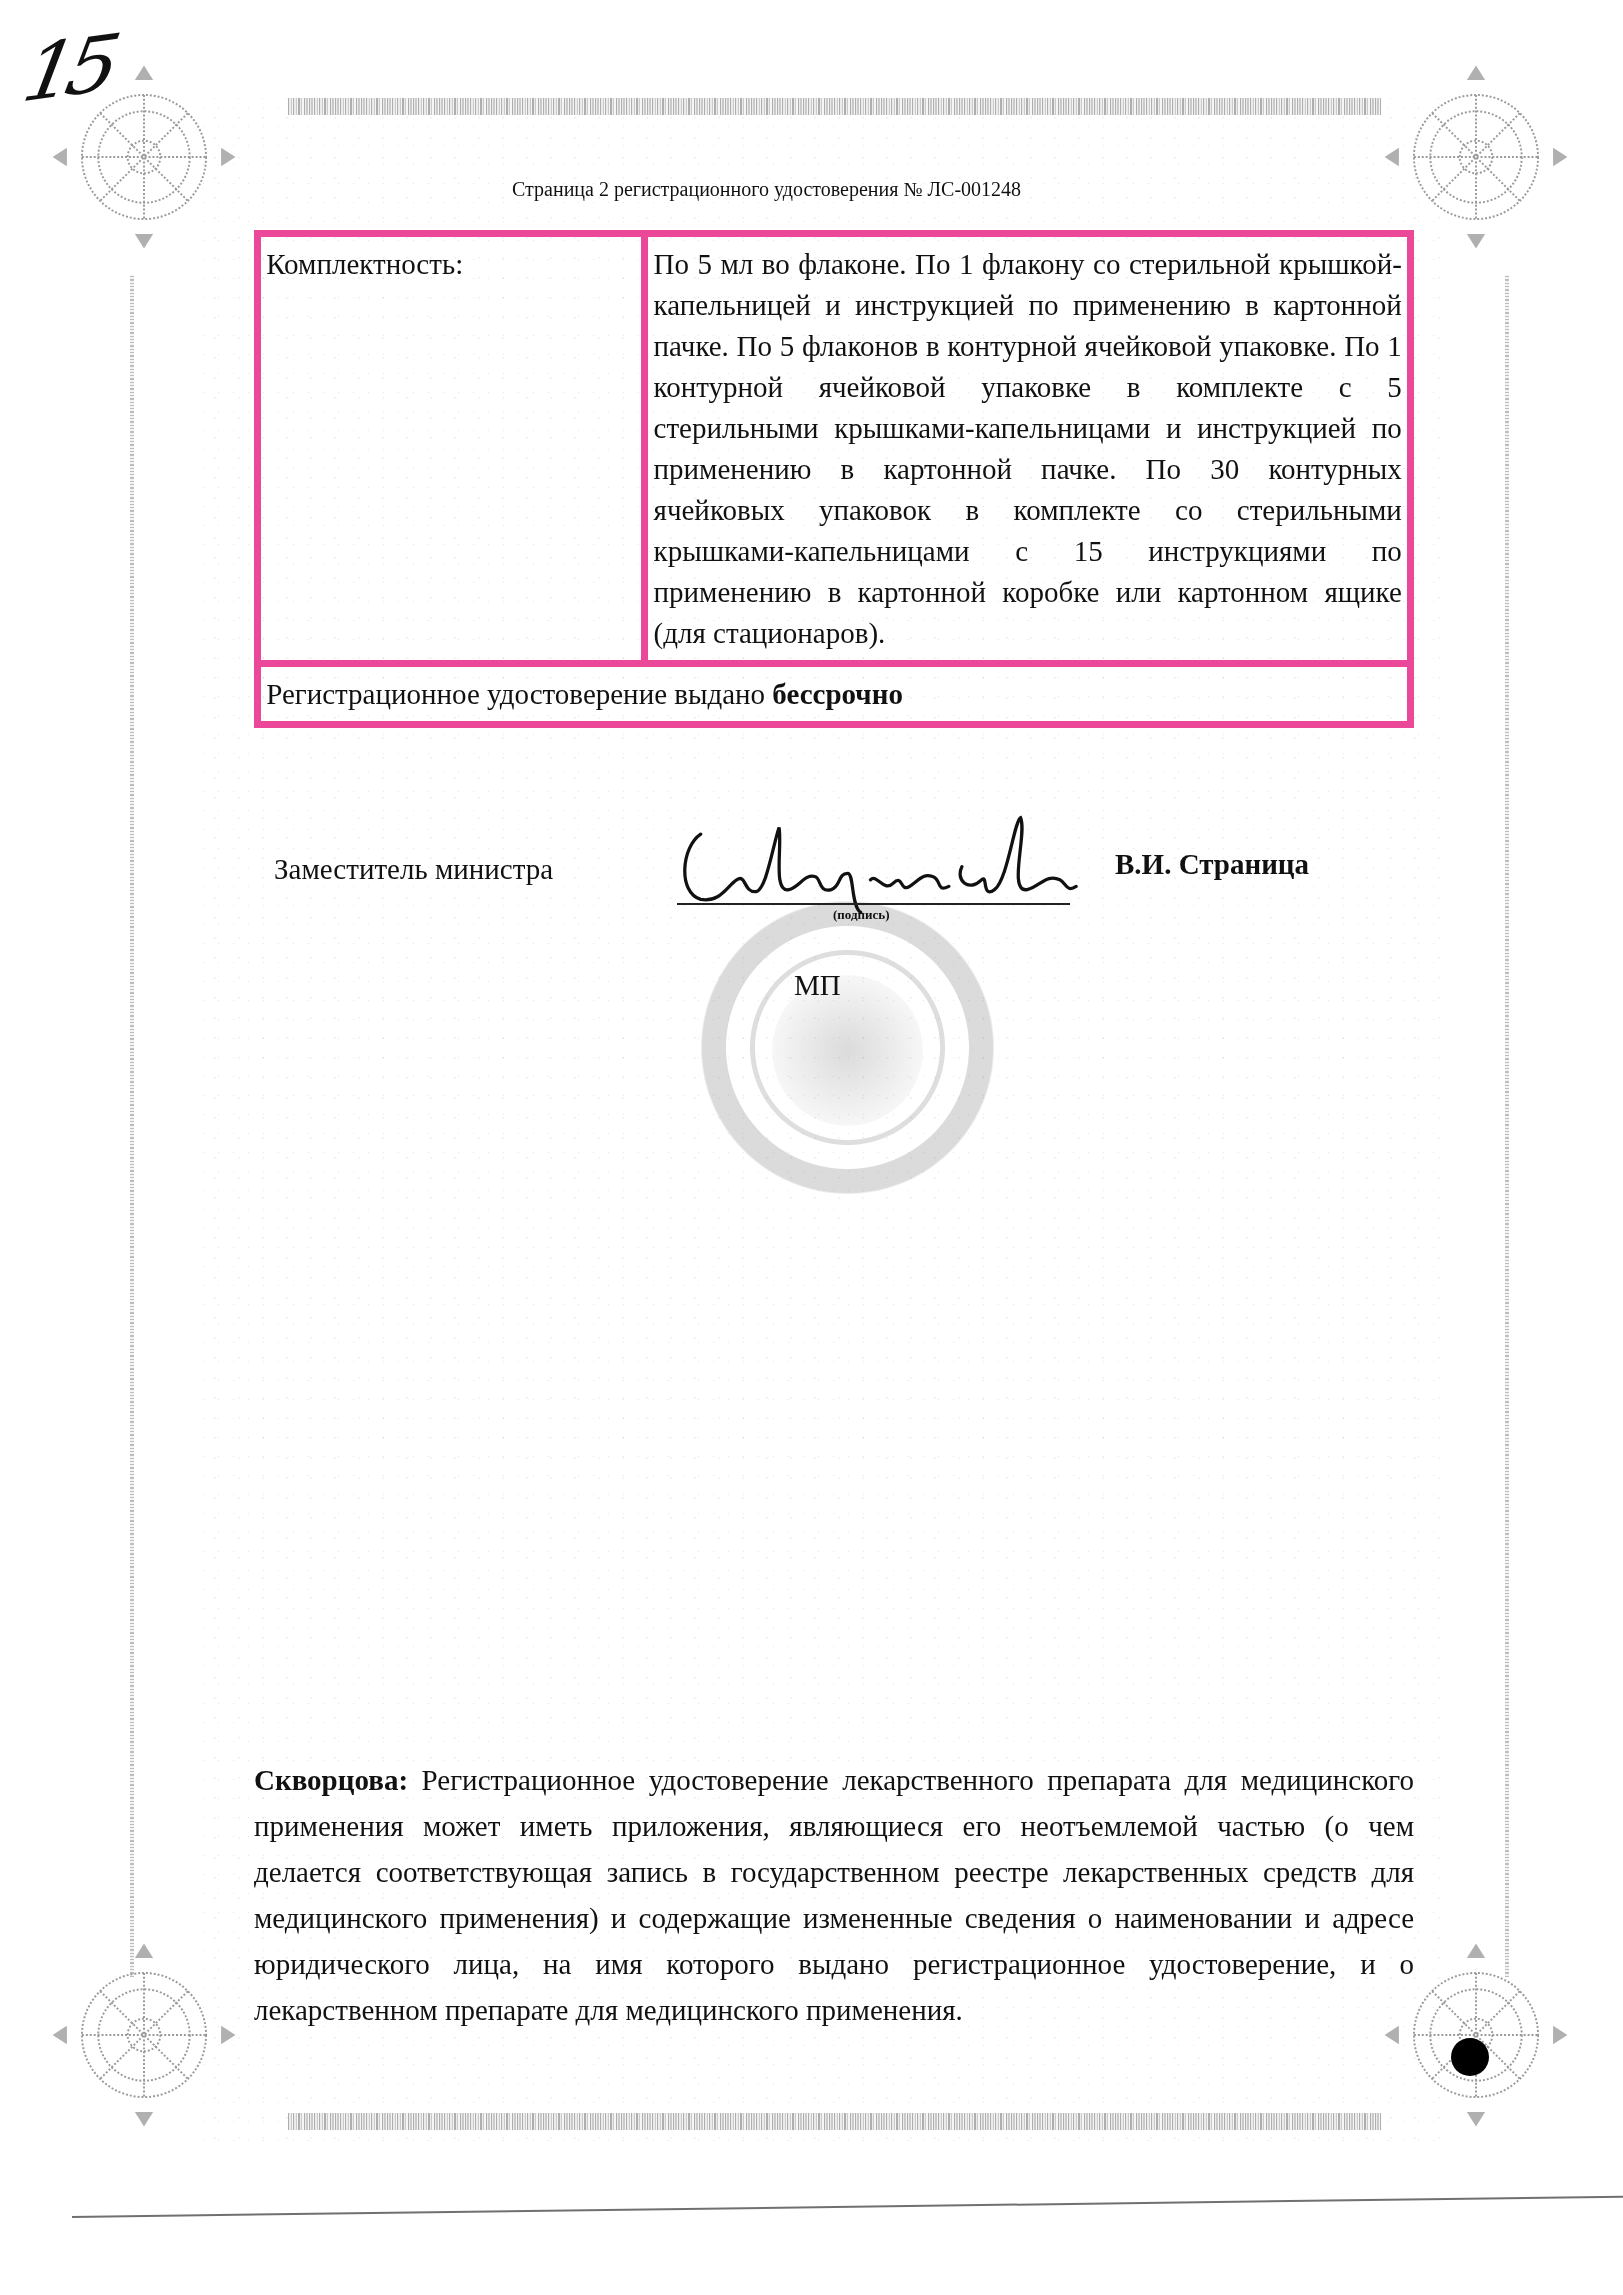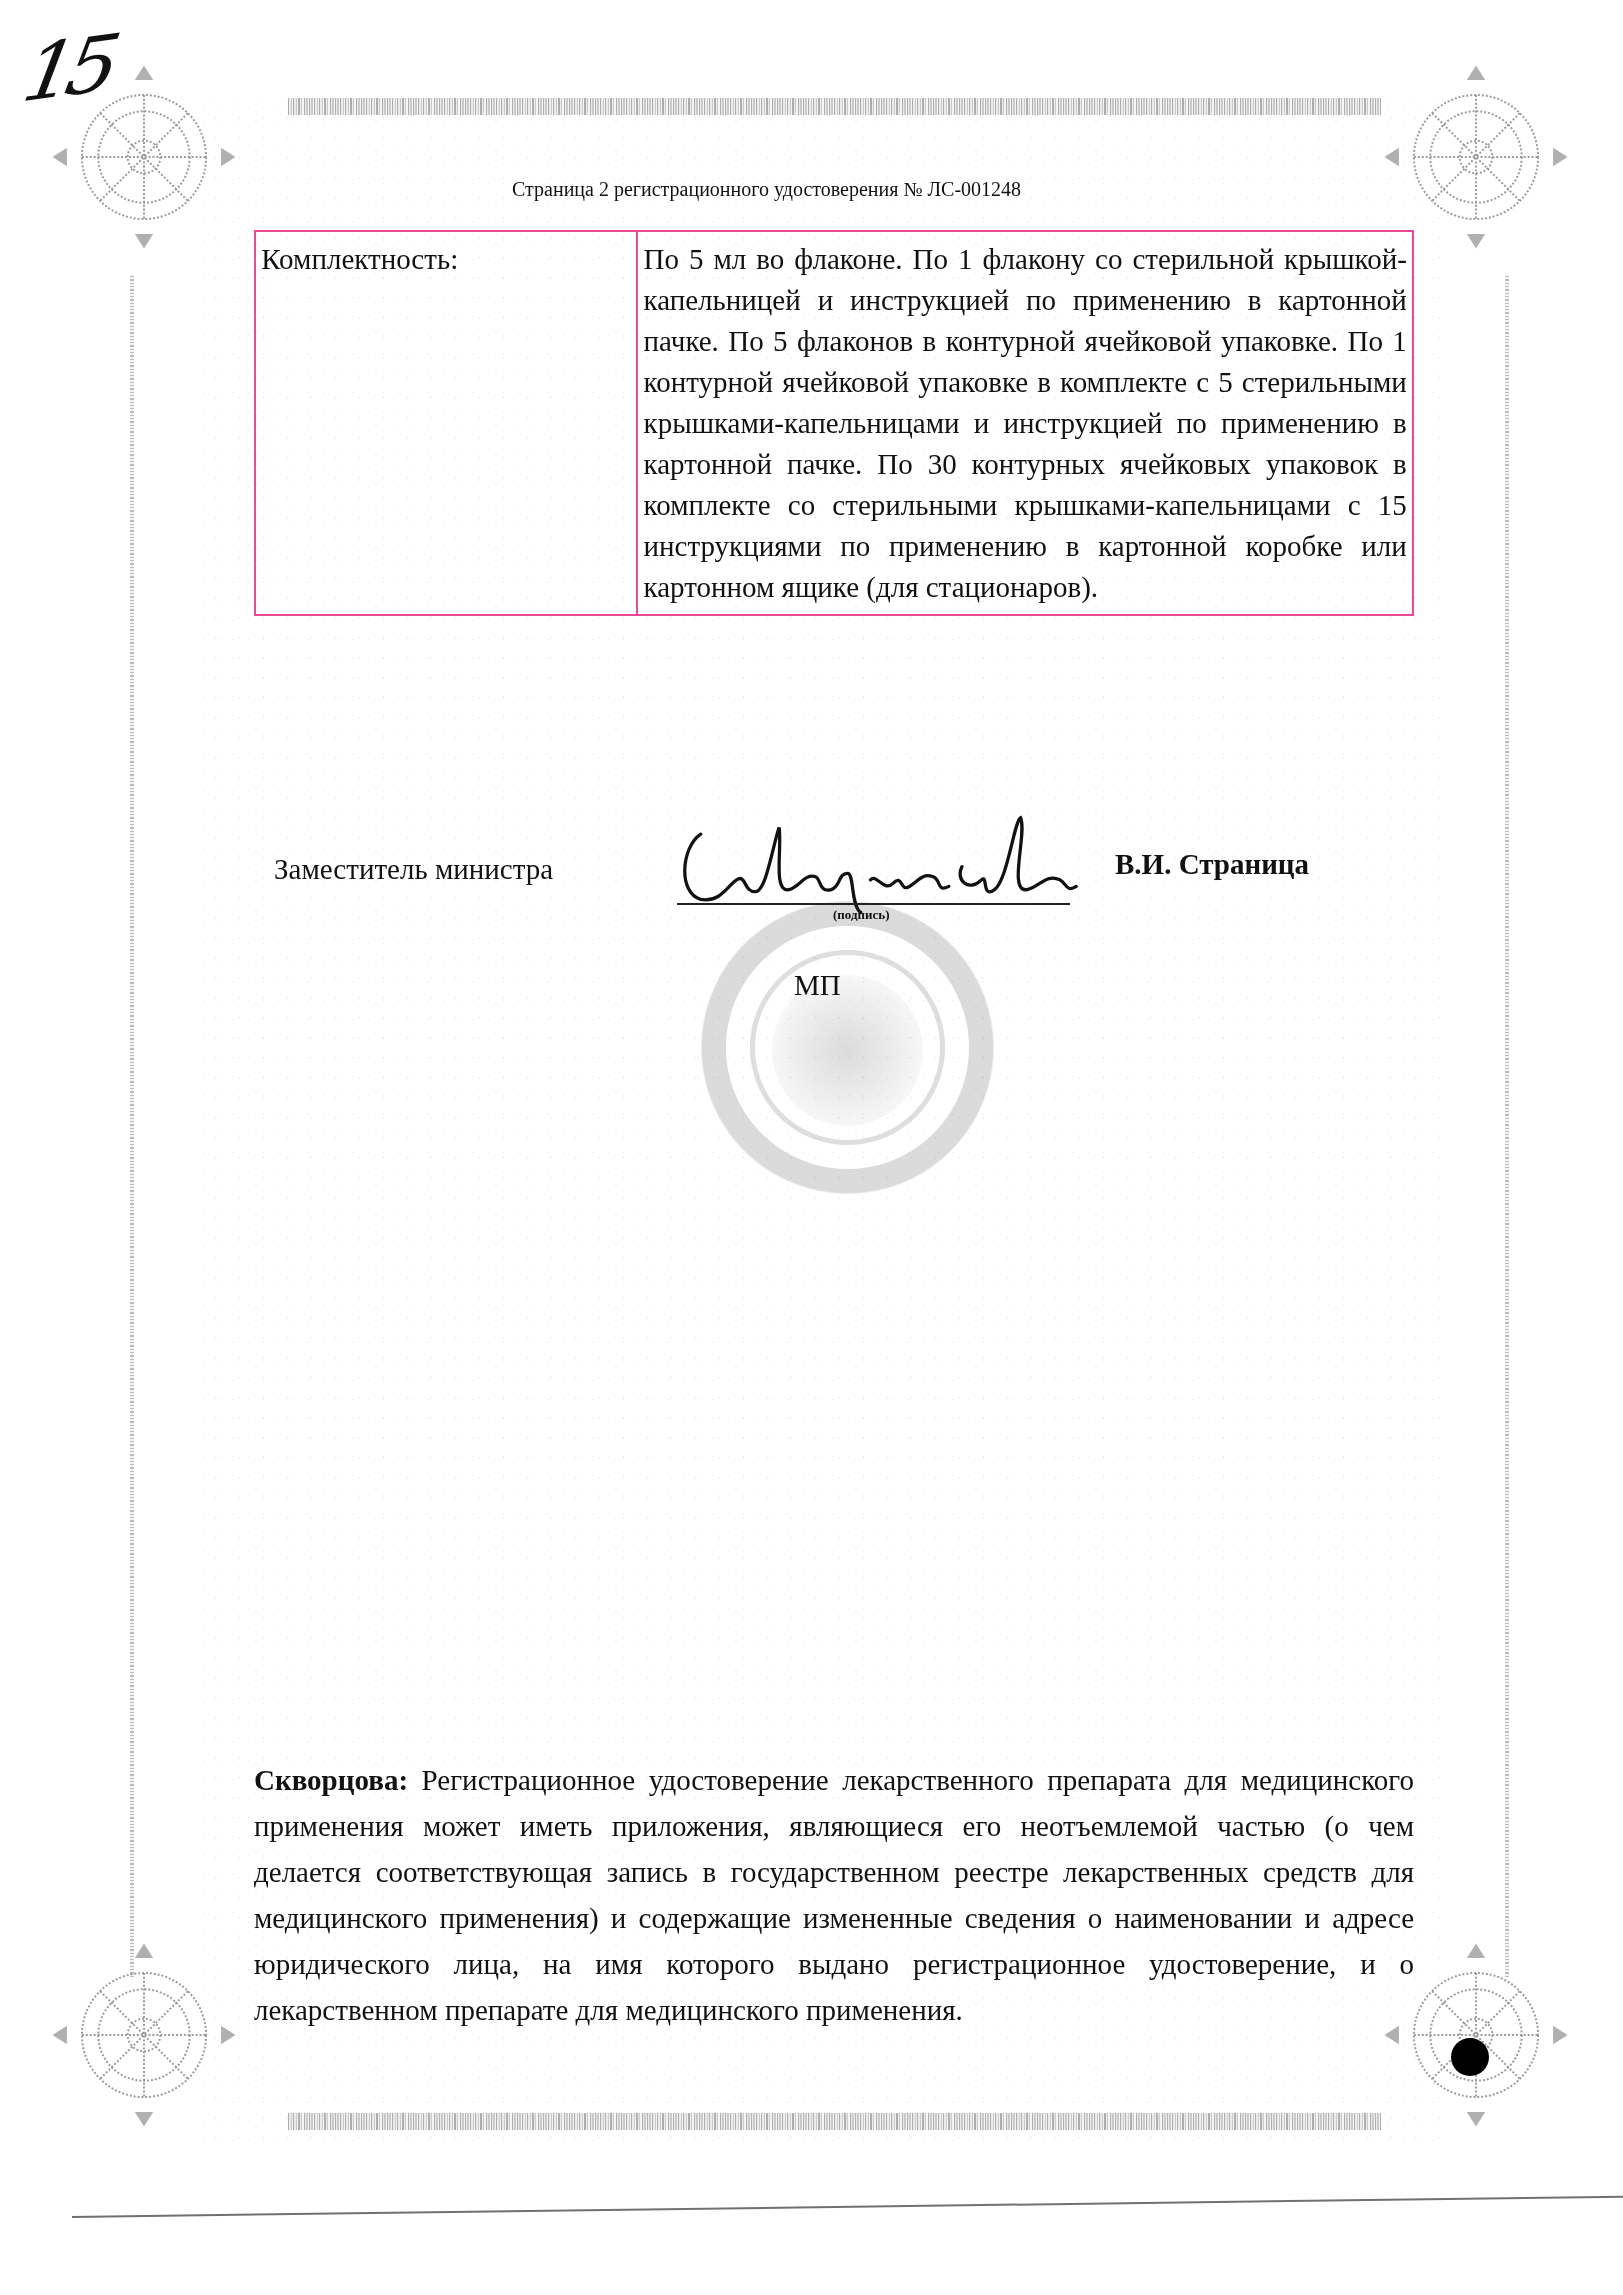--- a/index.html
+++ b/index.html
@@ -26,21 +26,21 @@
     opacity: 0.7; }
 
   .rosette { position: absolute; width: 196px; height: 196px; }
 
   .handnum { position: absolute; left: 26px; top: 23px; font-family: "DejaVu Serif", serif;
     font-style: italic; font-size: 79px; transform: skewX(-18deg) rotate(-8deg); letter-spacing: -9.2px; }
 
   .page-header { position: absolute; left: 512px; top: 178px; font-size: 20px; white-space: nowrap; }
 
   table.reg { position: absolute; left: 254px; top: 230px; width: 1160px; border-collapse: collapse; font-size: 29px; }
-  table.reg td { border: 2px solid #ec4899; vertical-align: top; padding: 6.5px 5.2px 6.5px 5.2px; line-height: 41px; margin-left: 48px; }
+  table.reg td { border: 7px solid #ec4899; vertical-align: top; padding: 6.5px 5.2px 6.5px 5.2px; line-height: 41px; margin-left: 48px; }
   .label-cell { width: 370px; }
   .justify-last-left { text-align: justify; }
   .bold { font-weight: bold; }
 
   .sig-title { position: absolute; left: 274px; top: 853px; font-size: 29px; font-weight: normal; }
   .sig-name  { position: absolute; left: 1115px; top: 848px; font-size: 29px; font-weight: bold; }
   .sig-line  { position: absolute; left: 677px; top: 903px; width: 393px; height: 2px; background: #222; }
   .sig-hint  { position: absolute; left: 833px; top: 907px; font-size: 13px; font-weight: bold; }
   .mp        { position: absolute; left: 794px; top: 952px; font-size: 29px; margin-top: 17px; }
 
@@ -109,20 +109,26 @@
 <div class="handnum">15</div>
 
 <div class="page-header">Страница 2  регистрационного удостоверения № ЛС-001248</div>
 
 <table class="reg">
   <tbody>
       <tr>
     <td class="label-cell">Комплектность:</td>
     <td class="justify-last-left" colspan="2">По 5 мл во флаконе. По 1 флакону со стерильной крышкой-капельницей и инструкцией по применению в картонной пачке. По 5 флаконов в контурной ячейковой упаковке. По 1 контурной ячейковой упаковке в комплекте с 5 стерильными крышками-капельницами и инструкцией по применению в картонной пачке. По 30 контурных ячейковых упаковок в комплекте со стерильными крышками-капельницами с 15 инструкциями по применению в картонной коробке или картонном ящике (для стационаров).</td>
   </tr>
+  <tr>
+    <td colspan="3">
+      <span>Регистрационное удостоверение выдано</span>
+      <span class="bold">бессрочно</span>
+    </td>
+  </tr>
 </tbody>
   </table>
 
 <div class="seal"></div>
 <div class="seal-core"></div>
 
 <div class="sig-title">Заместитель министра</div>
 
 <svg class="abs" style="left:674px; top:808px;" width="406" height="111" viewBox="0 0 620 170">
   <path d="M40 40 C10 60 5 130 40 140 C70 145 80 120 95 110 C110 100 105 130 125 128 C140 126 150 60 160 30 C165 60 150 130 175 125 C190 122 200 100 215 105 C225 108 220 130 240 125 C255 120 250 100 265 100 C275 100 270 150 285 160 M300 110 C310 100 320 130 335 115 C350 100 345 130 360 120 C375 110 380 100 395 105 C410 110 400 130 420 120 M440 90 C430 110 450 130 470 110 C480 100 470 140 490 125 C510 110 520 20 530 15 C540 40 510 130 540 125 C560 120 570 100 590 110 C600 115 600 130 615 120" fill="none" stroke="#111" stroke-width="5" stroke-linecap="round"></path>

